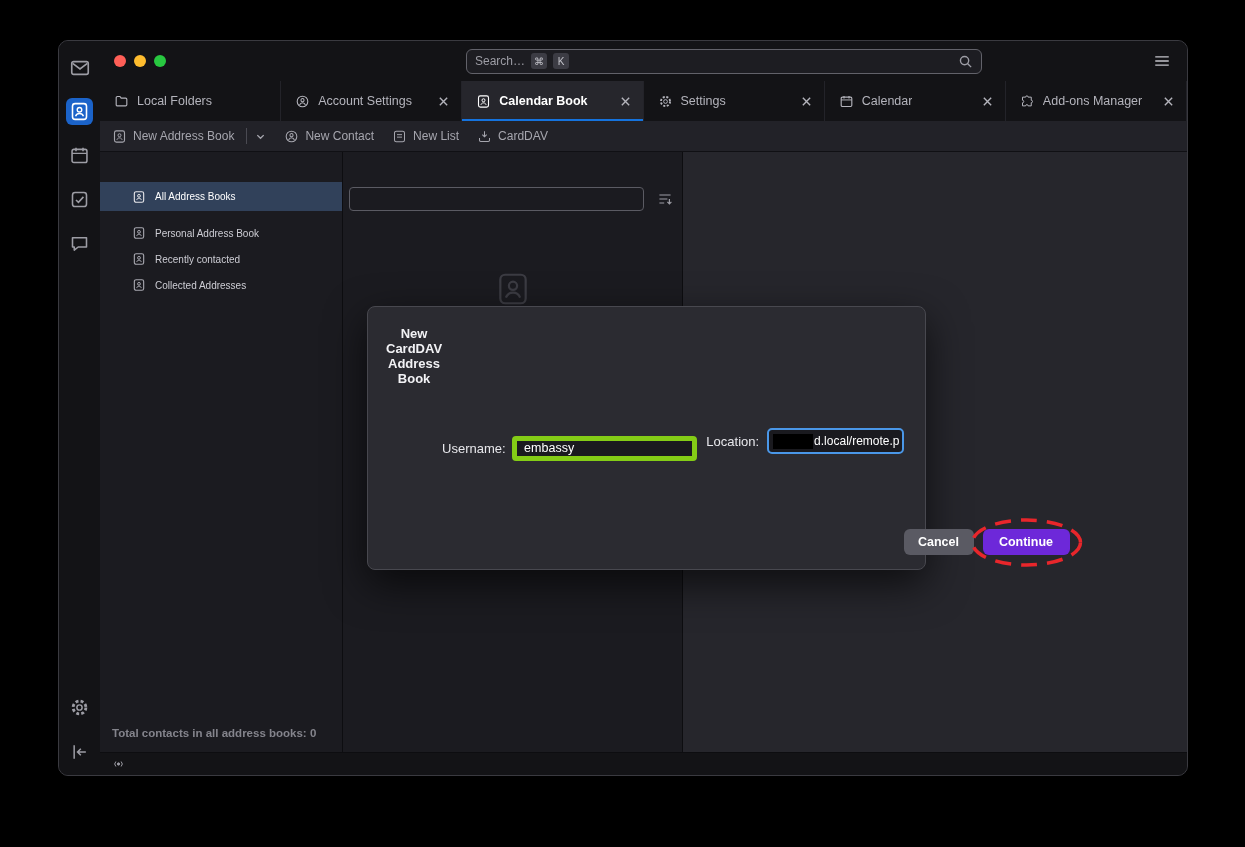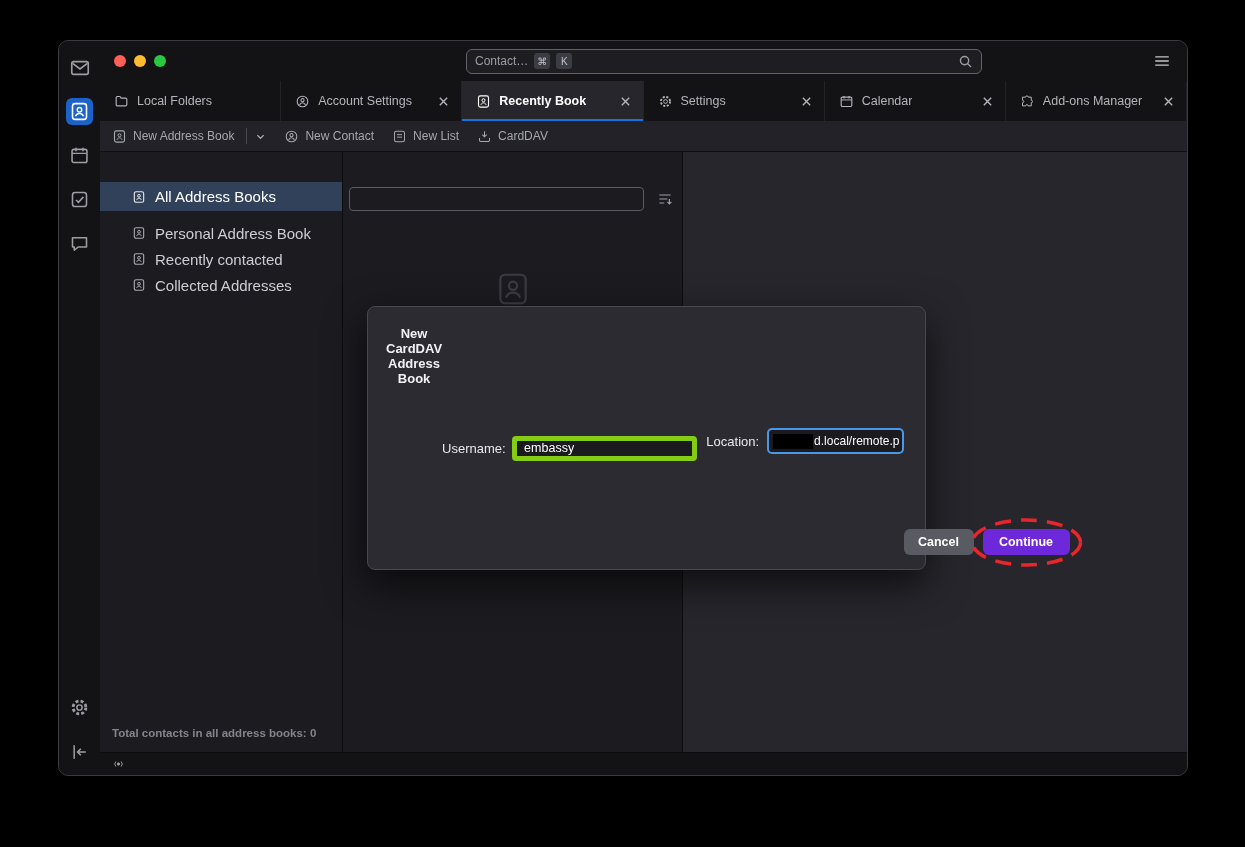--- a/index.html
+++ b/index.html
@@ -78,21 +78,21 @@
 
   
   .content { flex:1; display:flex; min-height:0; }
 
   .books-pane {
     width:243px; background:#1b1b20; border-right:1px solid #0d0d10;
     display:flex; flex-direction:column; padding-top:30px; flex-shrink:0;
   }
   .book-item {
     height:26px; display:flex; align-items:center; gap:9px;
-    padding-left:32px; color:#cdcdd4; font-size:15px;
+    padding-left:32px; color:#cdcdd4; font-size:10px;
   }
   .book-item .book-icon { color:#a8a8b0; }
   .book-item.selected { background:#31415a; color:#fff; height:29px; }
   .book-item.selected .book-icon { color:#e6e6ea; }
   .books-footer { margin-top:auto; padding:10px 12px 13px; color:#84848c; font-size:11.5px; font-weight:bold; }
 
   .cards-pane {
     width:340px; background:#1b1b20; border-right:1px solid #0d0d10;
     flex-shrink:0; padding-top:35px; position:relative;
   }
@@ -202,21 +202,21 @@
 
   <div class="main">
 
     <div class="titlebar">
       <div class="traffic">
         <div class="light red"></div>
         <div class="light yellow"></div>
         <div class="light green"></div>
       </div>
       <div class="search-field">
-        <span>Contact…</span>
+        <span>Search…</span>
         <span class="kbd">⌘</span>
         <span class="kbd">K</span>
         <span class="search-spacer"></span>
         <span>
           <svg width="15" height="15" viewBox="0 0 16 16" fill="none" stroke="currentColor" stroke-width="1.5">
               <circle cx="7" cy="7" r="4.4"></circle>
               <path d="M10.4 10.4L14 14"></path>
             </svg>
         </span>
       </div>
@@ -252,21 +252,21 @@
           </span>
       </div>
       <div class="tab active">
         <span>
             <svg width="15" height="15" viewBox="0 0 24 24" fill="none" stroke="currentColor" stroke-width="1.8">
               <rect x="4" y="3" width="16" height="18" rx="3"></rect>
               <circle cx="12" cy="10" r="2.4" stroke-width="1.6"></circle>
               <path d="M7.8 17.2c.8-2 2.3-3 4.2-3s3.4 1 4.2 3" stroke-width="1.6"></path>
             </svg>
           </span>
-        <span class="tab-label">Recently Book</span>
+        <span class="tab-label">Calendar Book</span>
         <span class="close">
             <svg width="11" height="11" viewBox="0 0 12 12" stroke="currentColor" stroke-width="1.5">
               <path d="M2 2l8 8M10 2l-8 8"></path>
             </svg>
           </span>
       </div>
       <div class="tab">
         <span>
             <svg width="15" height="15" viewBox="0 0 24 24" fill="none" stroke="currentColor">
               <circle cx="12" cy="12" r="7.3" stroke-width="3" stroke-dasharray="3.3 2.5"></circle>

